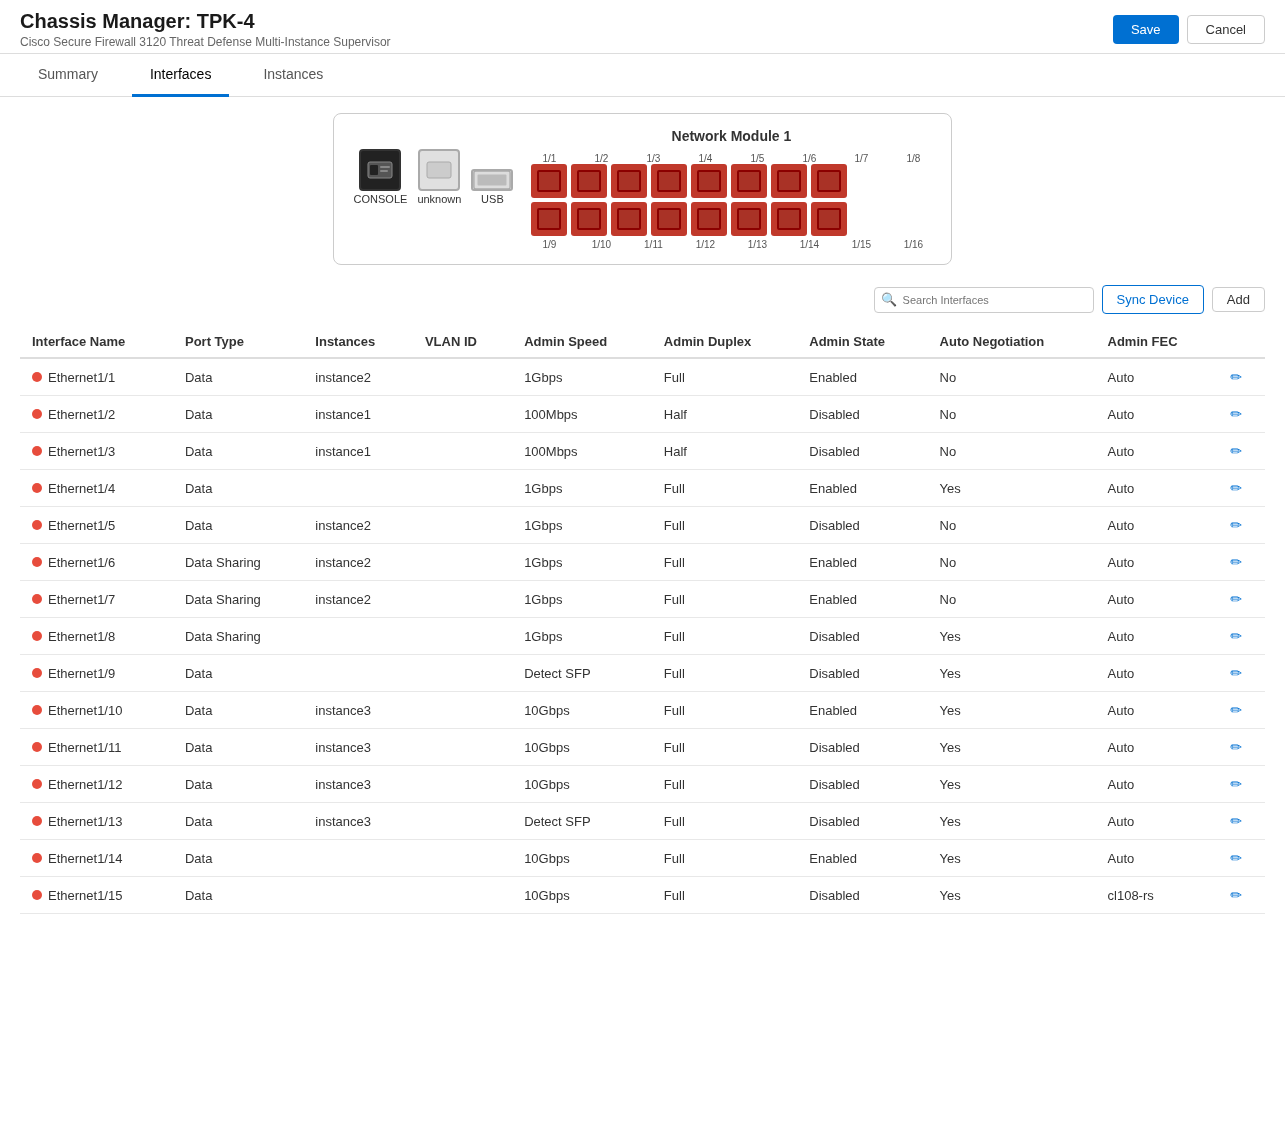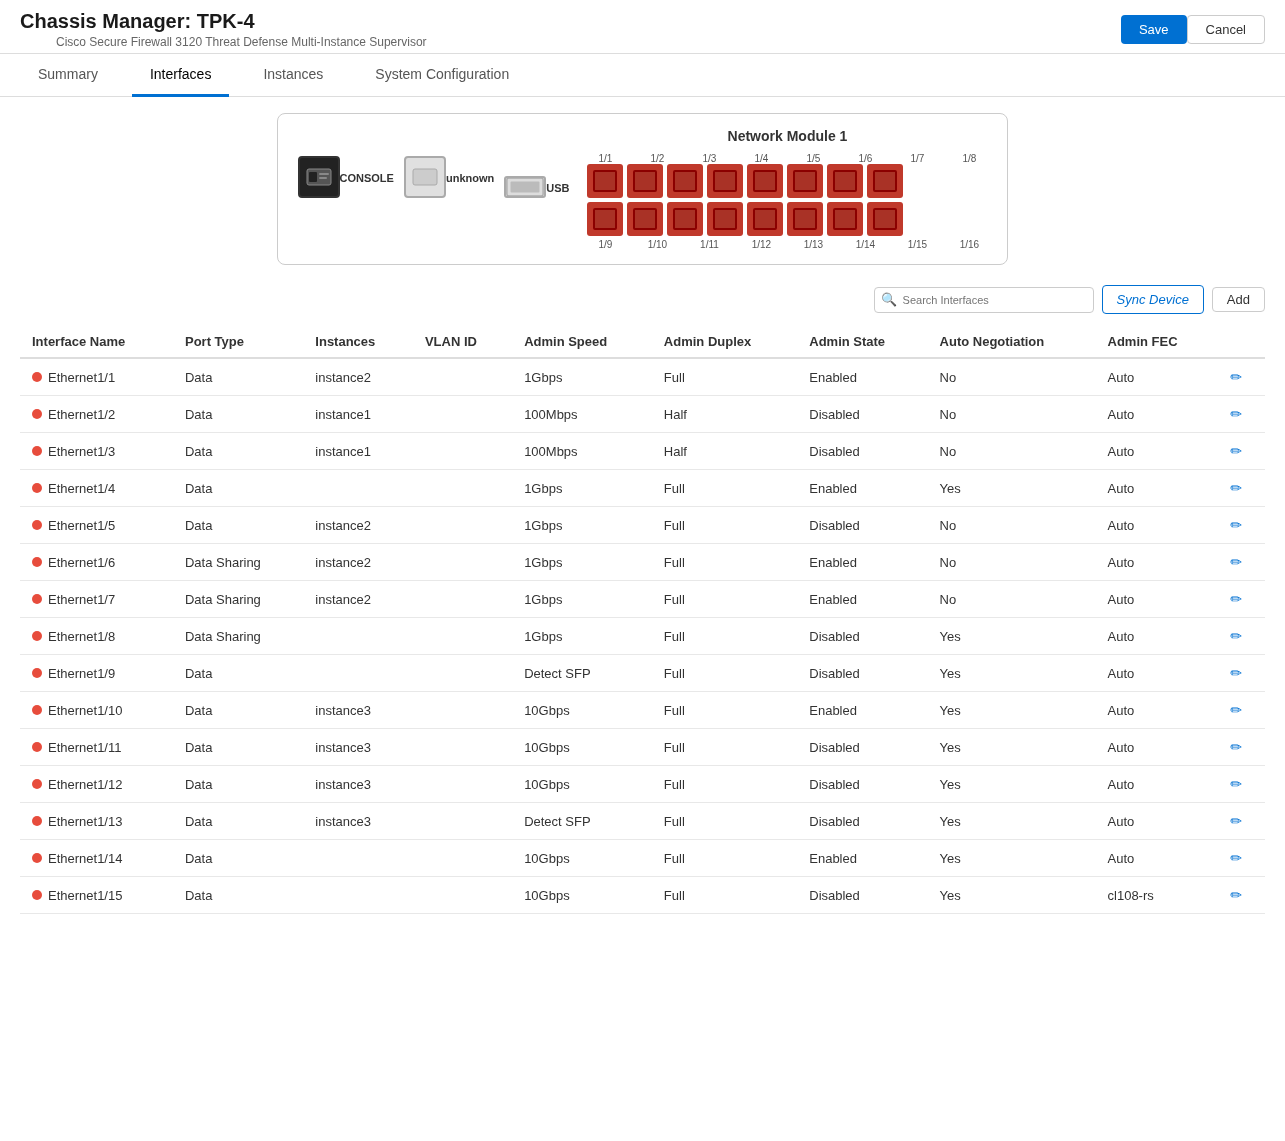--- a/index.html
+++ b/index.html
@@ -8,22 +8,22 @@
     
     .app-header {
       display: flex;
       align-items: center;
       justify-content: space-between;
       padding: 10px 20px 4px 20px;
       border-bottom: 1px solid #ddd;
     }
     .header-left {}
     .app-title { font-size: 20px; font-weight: 600; color: #1a1a1a; }
-    .app-subtitle { font-size: 12px; color: #666; margin-top: 2px; margin-left: 36px; }
-    .header-actions { display: flex; }
+    .app-subtitle { font-size: 12px; color: #666; margin-top: 2px; }
+    .header-actions { display: flex; gap: 8px; }
     .btn-save {
       background: #0070d2; color: #fff; border: none; padding: 6px 18px;
       border-radius: 4px; cursor: pointer; font-size: 13px; font-weight: 500;
     }
     .btn-cancel {
       background: #fff; color: #333; border: 1px solid #ccc; padding: 6px 18px;
       border-radius: 4px; cursor: pointer; font-size: 13px;
     }
 
     
@@ -65,21 +65,21 @@
       background: #e0e0e0;
     }
     .port-icon-usb {
       width: 42px; height: 22px;
       border: 2px solid #aaa;
       border-radius: 3px;
       display: flex; align-items: center; justify-content: center;
       background: #e0e0e0;
     }
     .port-label { font-size: 11px; text-align: center; color: #333; margin-top: 2px; }
-    .port-group { display: flex; flex-direction: row; align-items: center; font-weight: bold; }
+    .port-group { display: flex; flex-direction: column; align-items: center; }
 
     .network-module { display: flex; flex-direction: column; }
     .module-title { font-size: 14px; font-weight: 600; text-align: center; margin-bottom: 6px; }
     .port-row { display: flex; gap: 4px; align-items: center; }
     .port-number-row { display: flex; gap: 16px; margin-top: 3px; }
     .port-num { width: 36px; text-align: center; font-size: 10px; color: #555; }
 
     .net-port {
       width: 36px; height: 34px;
       background: #c0392b;
@@ -118,21 +118,21 @@
     .search-input {
       padding: 6px 10px 6px 28px;
       border: 1px solid #ccc;
       border-radius: 4px;
       font-size: 11px;
       width: 220px;
       outline: none;
     }
     .btn-sync {
       background: #fff; color: #0070d2; border: 1px solid #0070d2;
-      padding: 6px 14px; border-radius: 4px; cursor: pointer; font-size: 13px; font-style: italic;
+      padding: 6px 14px; border-radius: 4px; cursor: pointer; font-size: 13px;
     }
     .btn-add {
       background: #fff; color: #333; border: 1px solid #ccc;
       padding: 4px 14px; border-radius: 4px; cursor: pointer; font-size: 13px;
     }
 
     
     .interfaces-table {
       width: 100%;
       border-collapse: collapse;
@@ -182,21 +182,20 @@
   <div class="header-actions">
     <button class="btn-save">Save</button>
     <button class="btn-cancel">Cancel</button>
   </div>
 </div>
 
 <div class="tabs-bar">
   <div class="tab-item">Summary</div>
   <div class="tab-item active">Interfaces</div>
   <div class="tab-item">Instances</div>
-  <div class="tab-item">System Configuration</div>
 </div>
 
 <div class="main-content">
 
   <div class="diagram-wrapper">
     <div class="diagram-box">
       <div style="display:flex; align-items:center; gap:18px;">
 
         <div style="display:flex; flex-direction:row; gap:10px; align-items:flex-end; padding-bottom:24px;">
           <div class="port-group">

